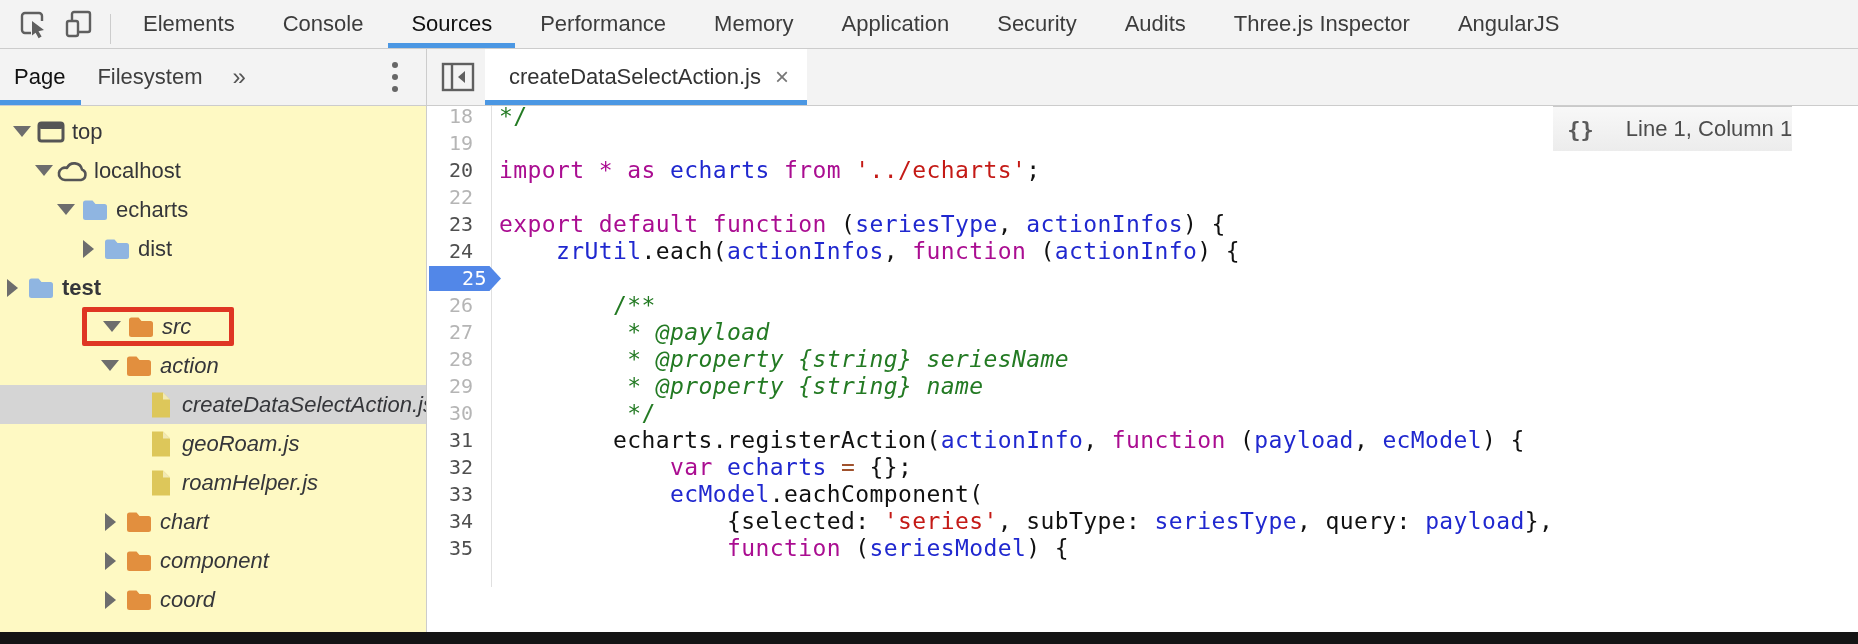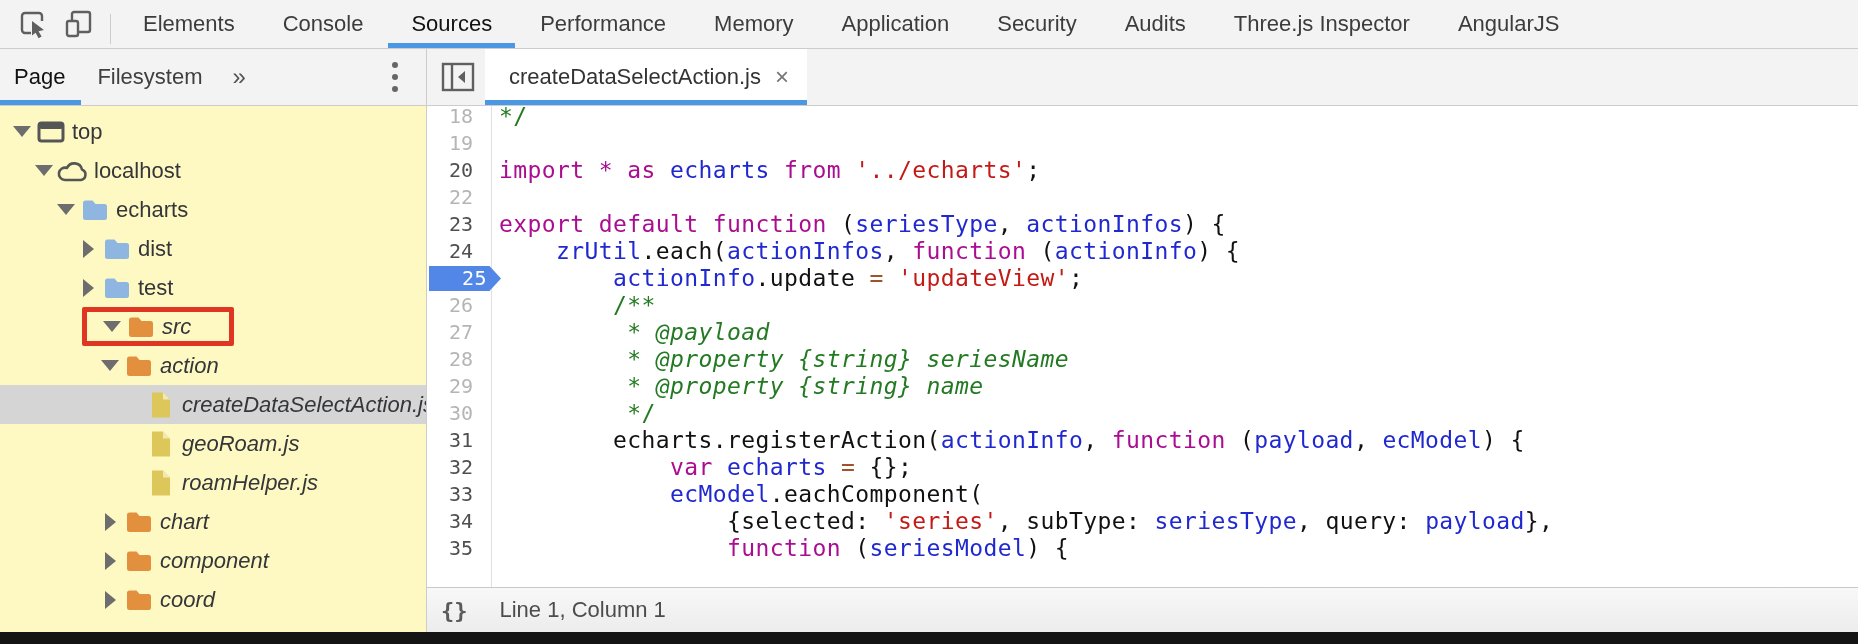--- a/index.html
+++ b/index.html
@@ -54,21 +54,21 @@
     border-top:11px solid #6d6d6d; }
   .tri-right { width:0; height:0; border-top:9px solid transparent; border-bottom:9px solid transparent;
     border-left:11px solid #6d6d6d; }
   .tree-icon { width:34px; flex:0 0 34px; display:flex; justify-content:center; align-items:center; }
   .tree-label { margin-left:4px; }
   .tree-label.italic { font-style:italic; }
   .annotation-box { position:absolute; top:0; height:39px; border:5px solid #df3623;
     border-radius:2px; pointer-events:none; }
 
   
-  .editor-col { flex:1; display:flex; flex-direction:column; min-width:0; }
+  .editor-col { flex:1; display:flex; flex-direction:row; min-width:0; }
   .editor { position:relative; height:481px; background:#fff; overflow:hidden; }
   .gutter-line { position:absolute; left:64px; top:0; bottom:0; width:1px; background:#e0e0e0; }
   .code-lines { position:relative; margin-top:-3px; }
   .code-line { position:relative; display:flex; height:27px;
     font-family:"DejaVu Sans Mono","Liberation Mono",monospace; font-size:23px; line-height:27px;
     letter-spacing:0.4px; }
   .ln { flex:0 0 56px; text-align:right; padding-right:10px;
     font-size:20px; letter-spacing:0; }
   .ln.dark { color:#4f4f4f; }
   .ln.light { color:#b5b5b5; }
@@ -199,21 +199,21 @@
           <span class="twisty">
             <span class="tri-right"></span>
           </span>
           <span class="tree-icon">
             <svg width="28" height="24" viewBox="0 0 28 24">
               <path d="M2 5 a2.5 2.5 0 0 1 2.5-2.5 h7 l3 3.5 H23.5 A2.5 2.5 0 0 1 26 8.5 v11 a2.5 2.5 0 0 1 -2.5 2.5 h-19 A2.5 2.5 0 0 1 2 19.5 Z" fill="#8fb5e1"></path>
             </svg>
           </span>
           <span class="tree-label">dist</span>
         </div>
-        <div class="tree-row" style="padding-left: 76px;">
+        <div class="tree-row" style=" font-weight: bold;">
           <span class="twisty">
             <span class="tri-right"></span>
           </span>
           <span class="tree-icon">
             <svg width="28" height="24" viewBox="0 0 28 24">
               <path d="M2 5 a2.5 2.5 0 0 1 2.5-2.5 h7 l3 3.5 H23.5 A2.5 2.5 0 0 1 26 8.5 v11 a2.5 2.5 0 0 1 -2.5 2.5 h-19 A2.5 2.5 0 0 1 2 19.5 Z" fill="#8fb5e1"></path>
             </svg>
           </span>
           <span class="tree-label">test</span>
         </div>
@@ -330,21 +330,20 @@
             </div>
             <div class="code-line">
               <span class="ln dark">24</span>
               <span class="code"><span>    </span><span class="tk-var">zrUtil</span><span>.each(</span><span class="tk-var">actionInfos</span><span>, </span><span class="tk-kw">function</span><span> (</span><span class="tk-var">actionInfo</span><span>) {</span></span>
             </div>
             <div class="code-line">
               <span class="ln exec">25</span>
               <div class="exec-badge">
                 <span>25</span>
               </div>
-              <span class="code"><span>        </span><span class="tk-var">actionInfo</span><span>.update </span><span class="tk-op">=</span><span> </span><span class="tk-str">'updateView'</span><span>;</span></span>
             </div>
             <div class="code-line">
               <span class="ln light">26</span>
               <span class="code"><span>        </span><span class="tk-com">/**</span></span>
             </div>
             <div class="code-line">
               <span class="ln light">27</span>
               <span class="code"><span>         </span><span class="tk-comi">* @payload</span></span>
             </div>
             <div class="code-line">

